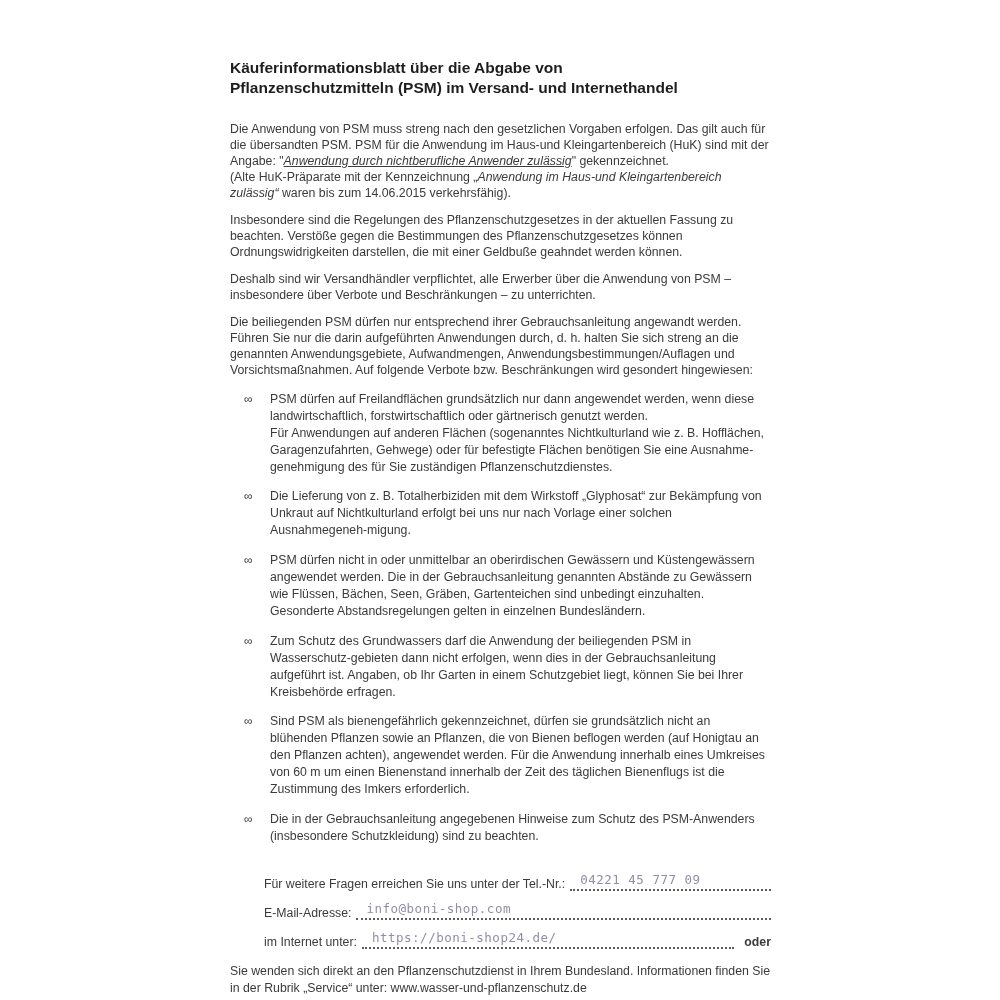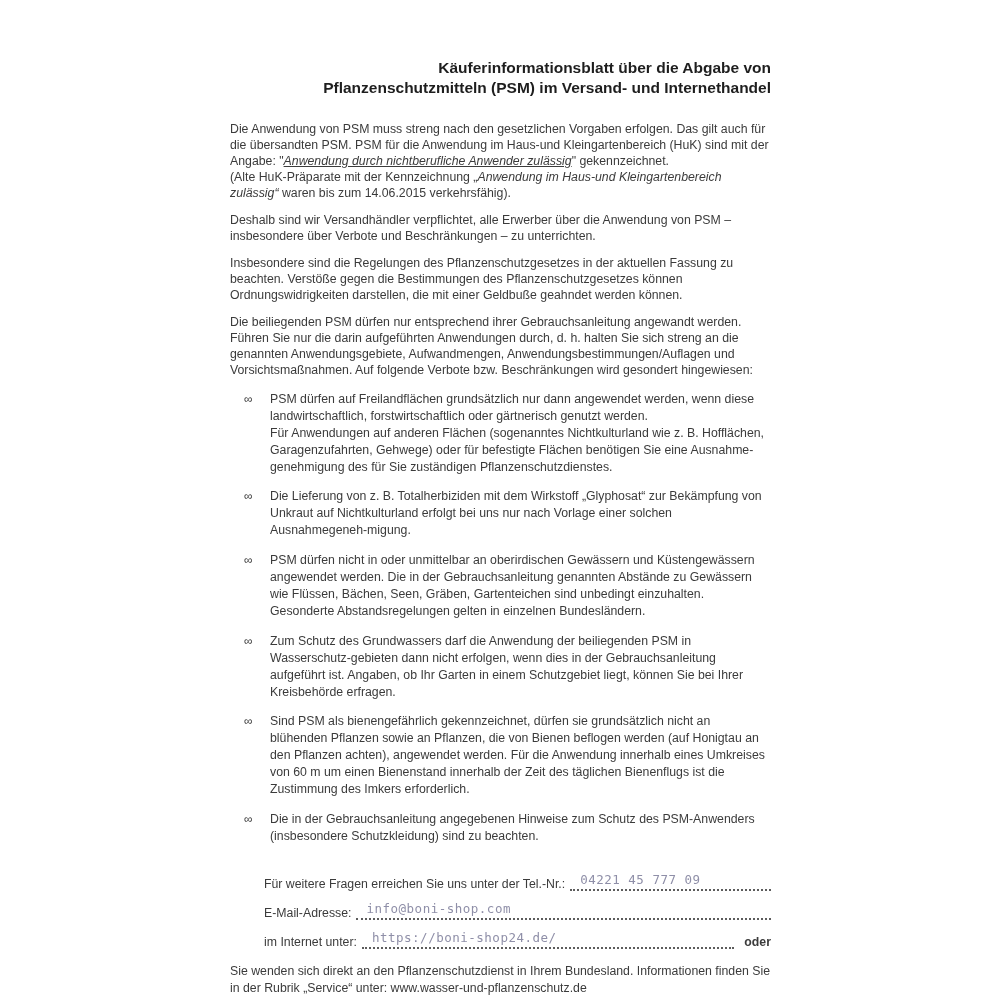--- a/index.html
+++ b/index.html
@@ -2,21 +2,21 @@
 <html><head>
 <meta charset="utf-8">
 <style>
   html, body { margin:0; padding:0; }
   body {
     width:1000px; height:1000px; background:#ffffff; position:relative;
     font-family:"Liberation Sans","DejaVu Sans",sans-serif; color:#3b3b3b;
   }
   .page { position:absolute; left:230px; top:58px; width:541px; }
   .doc-title {
-    font-size:15.5px; font-weight:bold; line-height:1.32; text-align:right;
+    font-size:15.5px; font-weight:bold; line-height:1.32; text-align:left;
     color:#1e1e1e; margin:0 0 22px 0;
   }
   .para { font-size:12.3px; line-height:16px; margin:0 0 11px 0; white-space:pre-line; }
   .iu { font-style:italic; text-decoration:underline; }
   .it { font-style:italic; }
   ul.verbote { list-style:none; margin:13px 0 0 0; padding:0; }
   ul.verbote li {
     position:relative; padding-left:40px; margin-bottom:13px;
     font-size:12.3px; line-height:16.9px;
   }
@@ -43,23 +43,23 @@
 <div class="page">
 
   <h1 class="doc-title">
     <span>Käuferinformationsblatt über die Abgabe von</span><br>
     <span>Pflanzenschutzmitteln (PSM) im Versand- und Internethandel</span>
   </h1>
 
   <p class="para"><span>Die Anwendung von PSM muss streng nach den gesetzlichen Vorgaben erfolgen. Das gilt auch für die übersandten PSM. PSM für die Anwendung im Haus-und Kleingartenbereich (HuK) sind mit der Angabe: "</span><span class="iu">Anwendung durch nichtberufliche Anwender zulässig</span><span>" gekennzeichnet.
 (Alte HuK-Präparate mit der Kennzeichnung „</span><span class="it">Anwendung im Haus-und Kleingartenbereich zulässig“</span><span> waren bis zum 14.06.2015 verkehrsfähig).</span></p>
 
+  <p class="para">Insbesondere sind die Regelungen des Pflanzenschutzgesetzes in der aktuellen Fassung zu beachten. Verstöße gegen die Bestimmungen des Pflanzenschutzgesetzes können Ordnungswidrigkeiten darstellen, die mit einer Geldbuße geahndet werden können.</p>
+
   <p class="para">Deshalb sind wir Versandhändler verpflichtet, alle Erwerber über die Anwendung von PSM – insbesondere über Verbote und Beschränkungen – zu unterrichten.</p>
-
-  <p class="para">Insbesondere sind die Regelungen des Pflanzenschutzgesetzes in der aktuellen Fassung zu beachten. Verstöße gegen die Bestimmungen des Pflanzenschutzgesetzes können Ordnungswidrigkeiten darstellen, die mit einer Geldbuße geahndet werden können.</p>
 
   <p class="para">Die beiliegenden PSM dürfen nur entsprechend ihrer Gebrauchsanleitung angewandt werden. Führen Sie nur die darin aufgeführten Anwendungen durch, d. h. halten Sie sich streng an die genannten Anwendungsgebiete, Aufwandmengen, Anwendungsbestimmungen/Auflagen und Vorsichtsmaßnahmen. Auf folgende Verbote bzw. Beschränkungen wird gesondert hingewiesen:</p>
 
   <ul class="verbote">
     <li><span class="marker">∞</span><span class="btext">PSM dürfen auf Freilandflächen grundsätzlich nur dann angewendet werden, wenn diese landwirtschaftlich, forstwirtschaftlich oder gärtnerisch genutzt werden.
 Für Anwendungen auf anderen Flächen (sogenanntes Nichtkulturland wie z. B. Hofflächen, Garagenzufahrten, Gehwege) oder für befestigte Flächen benötigen Sie eine Ausnahme-genehmigung des für Sie zuständigen Pflanzenschutzdienstes.</span></li>
     <li><span class="marker">∞</span><span class="btext">Die Lieferung von z. B. Totalherbiziden mit dem Wirkstoff „Glyphosat“ zur Bekämpfung von Unkraut auf Nichtkulturland erfolgt bei uns nur nach Vorlage einer solchen Ausnahmegeneh-migung.</span></li>
     <li><span class="marker">∞</span><span class="btext">PSM dürfen nicht in oder unmittelbar an oberirdischen Gewässern und Küstengewässern angewendet werden. Die in der Gebrauchsanleitung genannten Abstände zu Gewässern wie Flüssen, Bächen, Seen, Gräben, Gartenteichen sind unbedingt einzuhalten. Gesonderte Abstandsregelungen gelten in einzelnen Bundesländern.</span></li>
     <li><span class="marker">∞</span><span class="btext">Zum Schutz des Grundwassers darf die Anwendung der beiliegenden PSM in Wasserschutz-gebieten dann nicht erfolgen, wenn dies in der Gebrauchsanleitung aufgeführt ist. Angaben, ob Ihr Garten in einem Schutzgebiet liegt, können Sie bei Ihrer Kreisbehörde erfragen.</span></li>
     <li><span class="marker">∞</span><span class="btext">Sind PSM als bienengefährlich gekennzeichnet, dürfen sie grundsätzlich nicht an blühenden Pflanzen sowie an Pflanzen, die von Bienen beflogen werden (auf Honigtau an den Pflanzen achten), angewendet werden. Für die Anwendung innerhalb eines Umkreises von 60 m um einen Bienenstand innerhalb der Zeit des täglichen Bienenflugs ist die Zustimmung des Imkers erforderlich.</span></li>

